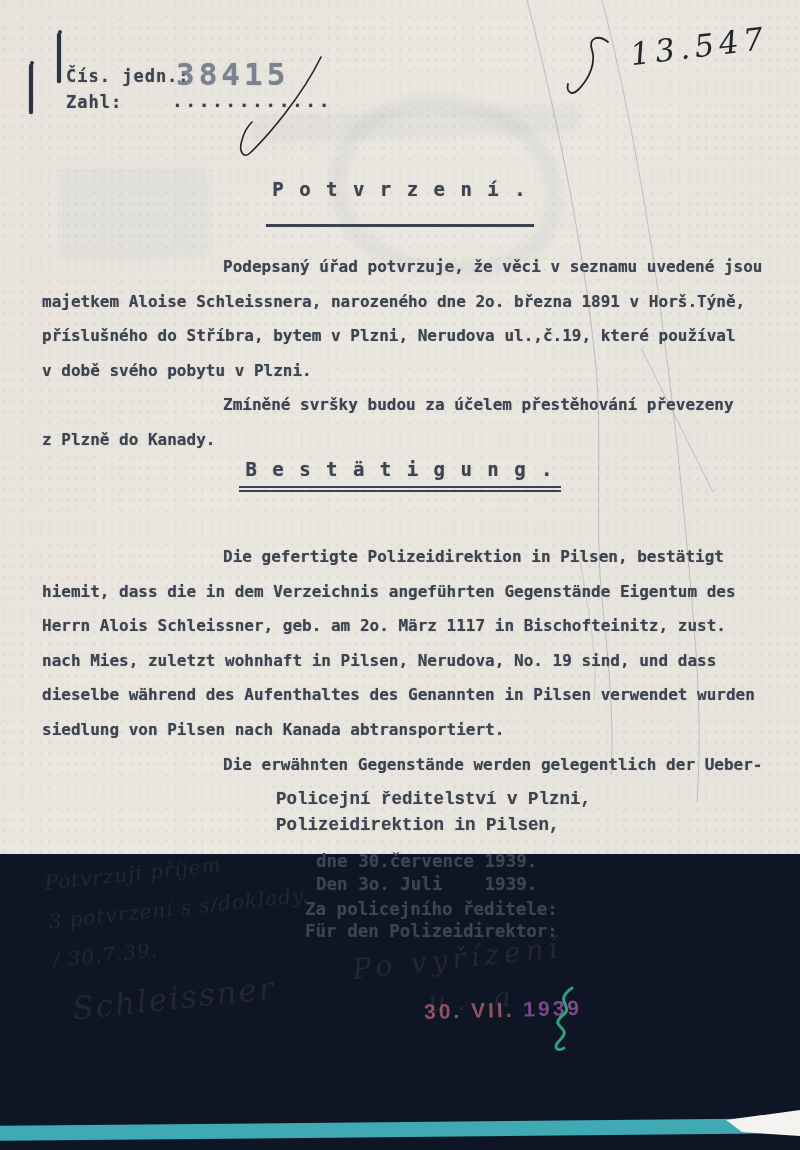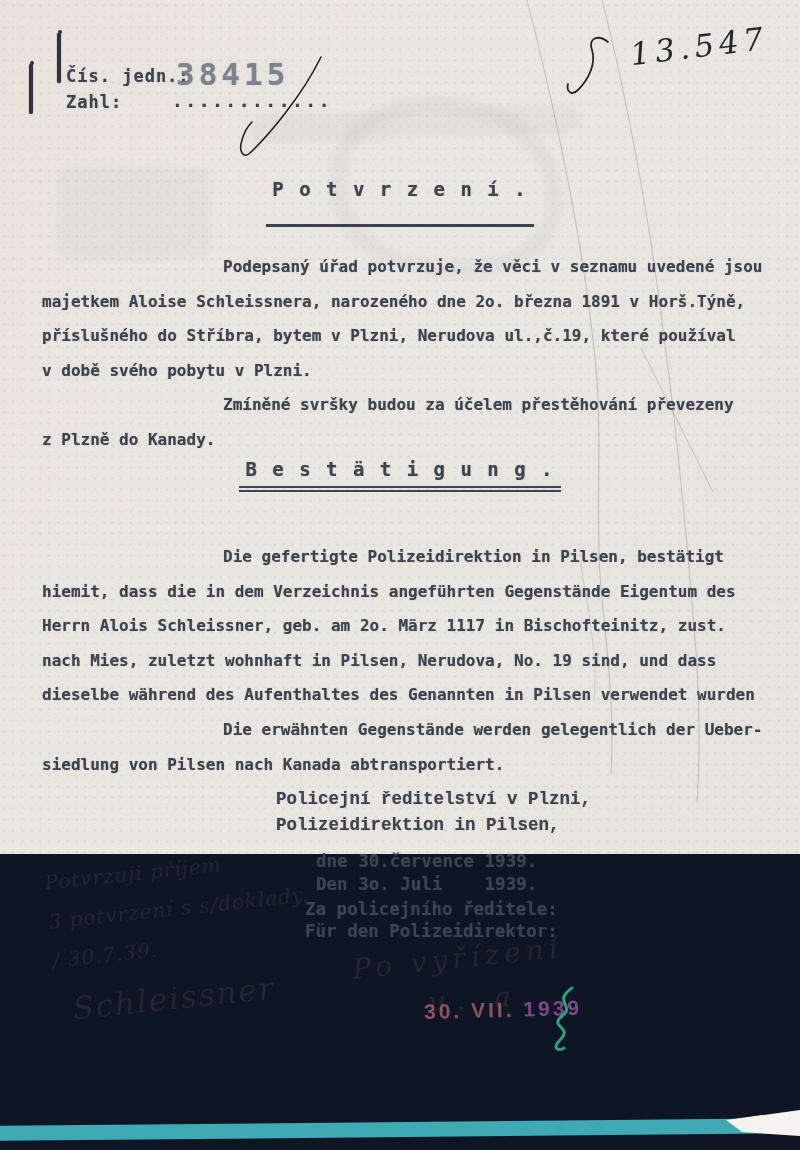--- a/index.html
+++ b/index.html
@@ -97,22 +97,22 @@
   <div class="title type" style="top:458px;">
     <span class="u2">B e s t ä t i g u n g .</span>
   </div>
 
   <div class="para type" style="top:540px;">
     <div class="ln indent">Die gefertigte Polizeidirektion in Pilsen, bestätigt</div>
     <div class="ln">hiemit, dass die in dem Verzeichnis angeführten Gegenstände Eigentum des</div>
     <div class="ln">Herrn Alois Schleissner, geb. am 2o. März 1117 in Bischofteinitz, zust.</div>
     <div class="ln">nach Mies, zuletzt wohnhaft in Pilsen, Nerudova, No. 19 sind, und dass</div>
     <div class="ln">dieselbe während des Aufenthaltes des Genannten in Pilsen verwendet wurden</div>
+    <div class="ln">siedlung von Pilsen nach Kanada abtransportiert.</div>
     <div class="ln indent">Die erwähnten Gegenstände werden gelegentlich der Ueber-</div>
-    <div class="ln">siedlung von Pilsen nach Kanada abtransportiert.</div>
   </div>
 
   <div class="cblock office type" style="left:276px;top:786px;font-family:Liberation Mono, monospace;">
     <div class="ln">Policejní ředitelství v Plzni,</div>
     <div class="ln">Polizeidirektion in Pilsen,</div>
   </div>
 
   <div class="cblock dates type" style="left:316px;top:850px;">
     <div class="ln">dne 30.července 1939.</div>
     <div class="ln">Den 3o. Juli    1939.</div>

